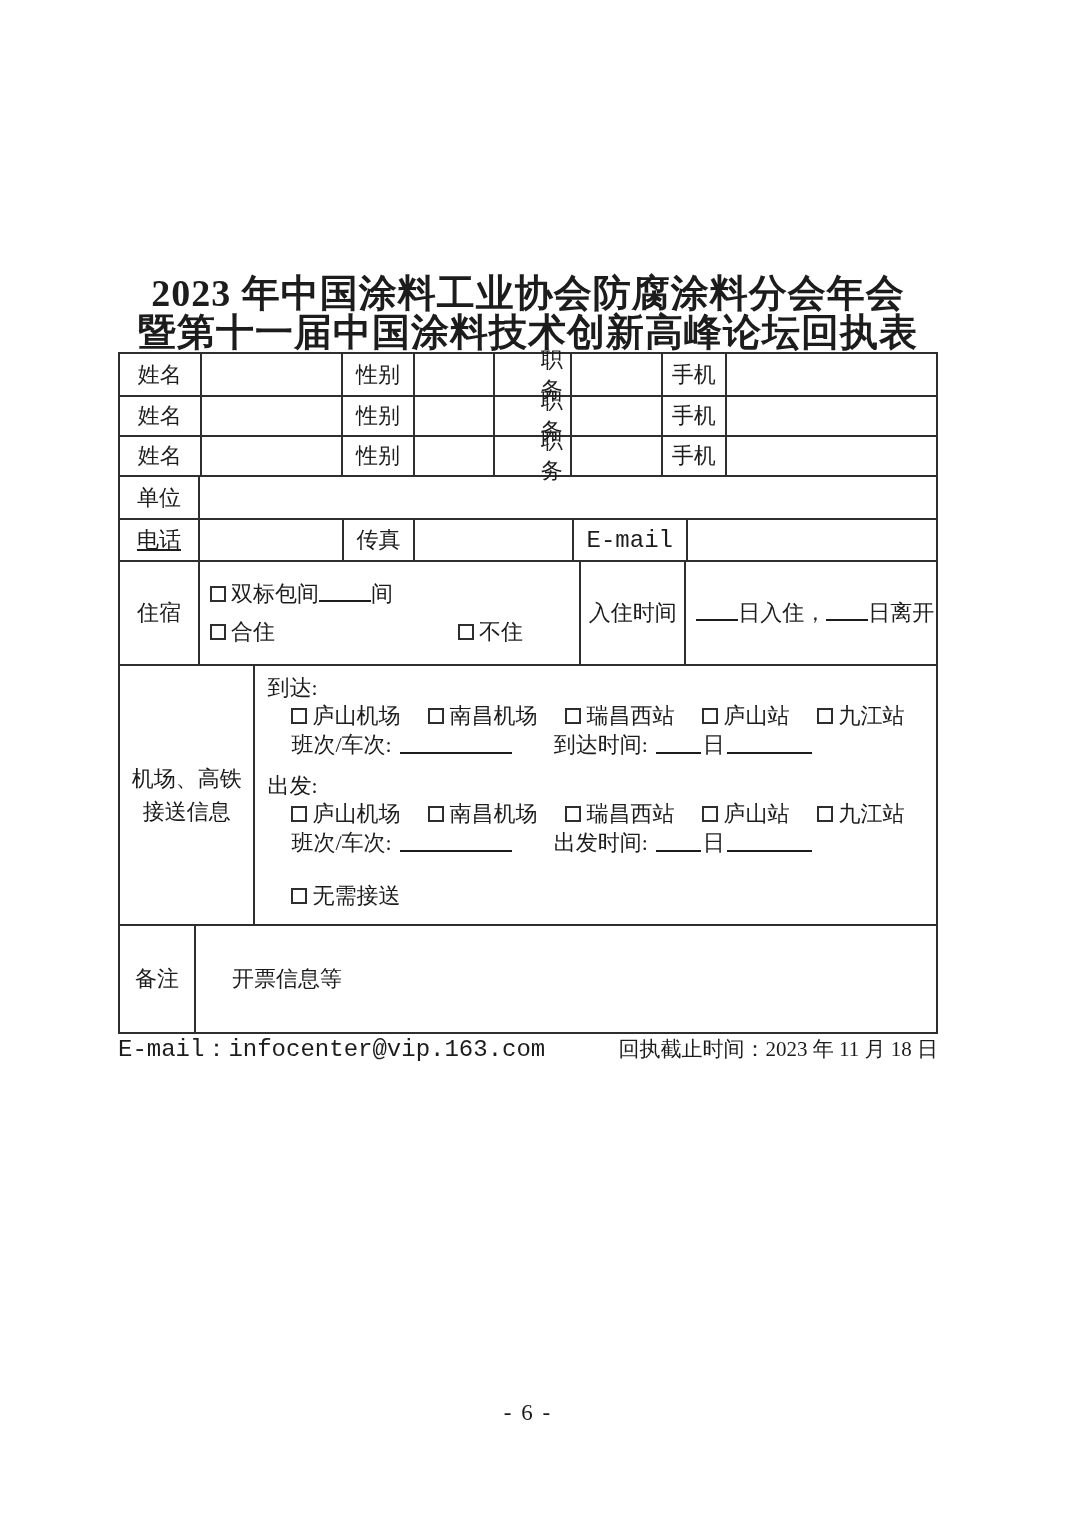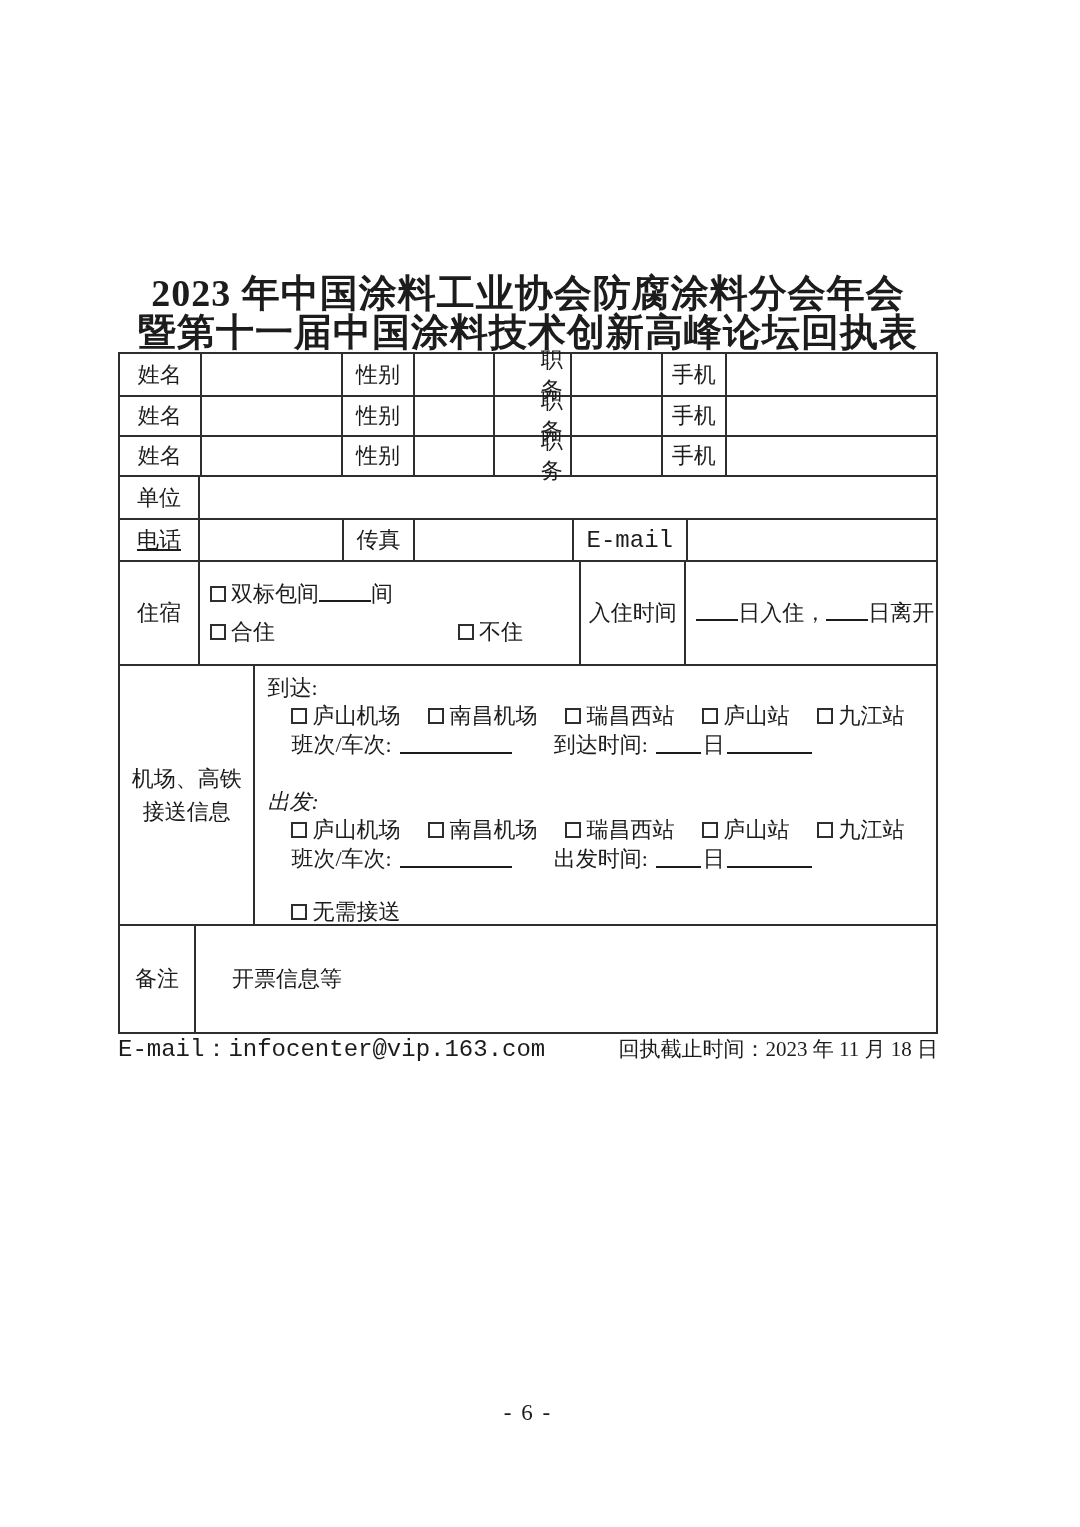--- a/index.html
+++ b/index.html
@@ -79,21 +79,21 @@
 
   
   .transfer-content{
     flex-direction:column;align-items:stretch;justify-content:flex-start;
     padding:8px 0 16px 12px;
   }
   .tr-heading{line-height:28px;}
   .tr-stations{display:flex;gap:28px;margin-left:24px;line-height:28px;}
   .tr-times{margin-left:24px;line-height:30px;white-space:nowrap;}
   .tr-times .lbl{margin-right:8px;}
-  .gap-dep{margin-top:28px;font-style:italic;}
+  .gap-dep{margin-top:12px;}
   .tr-notransfer{margin-left:24px;margin-top:24px;line-height:28px;display:flex;align-items:center;}
   .time-lbl{margin-left:42px;margin-right:8px;}
   .day-u{margin:0 2px;}
 
   .transfer-label{flex-direction:column;justify-content:center;line-height:33px;text-align:center;}
 
   .remarks-val{}
 
   
   .footer{

